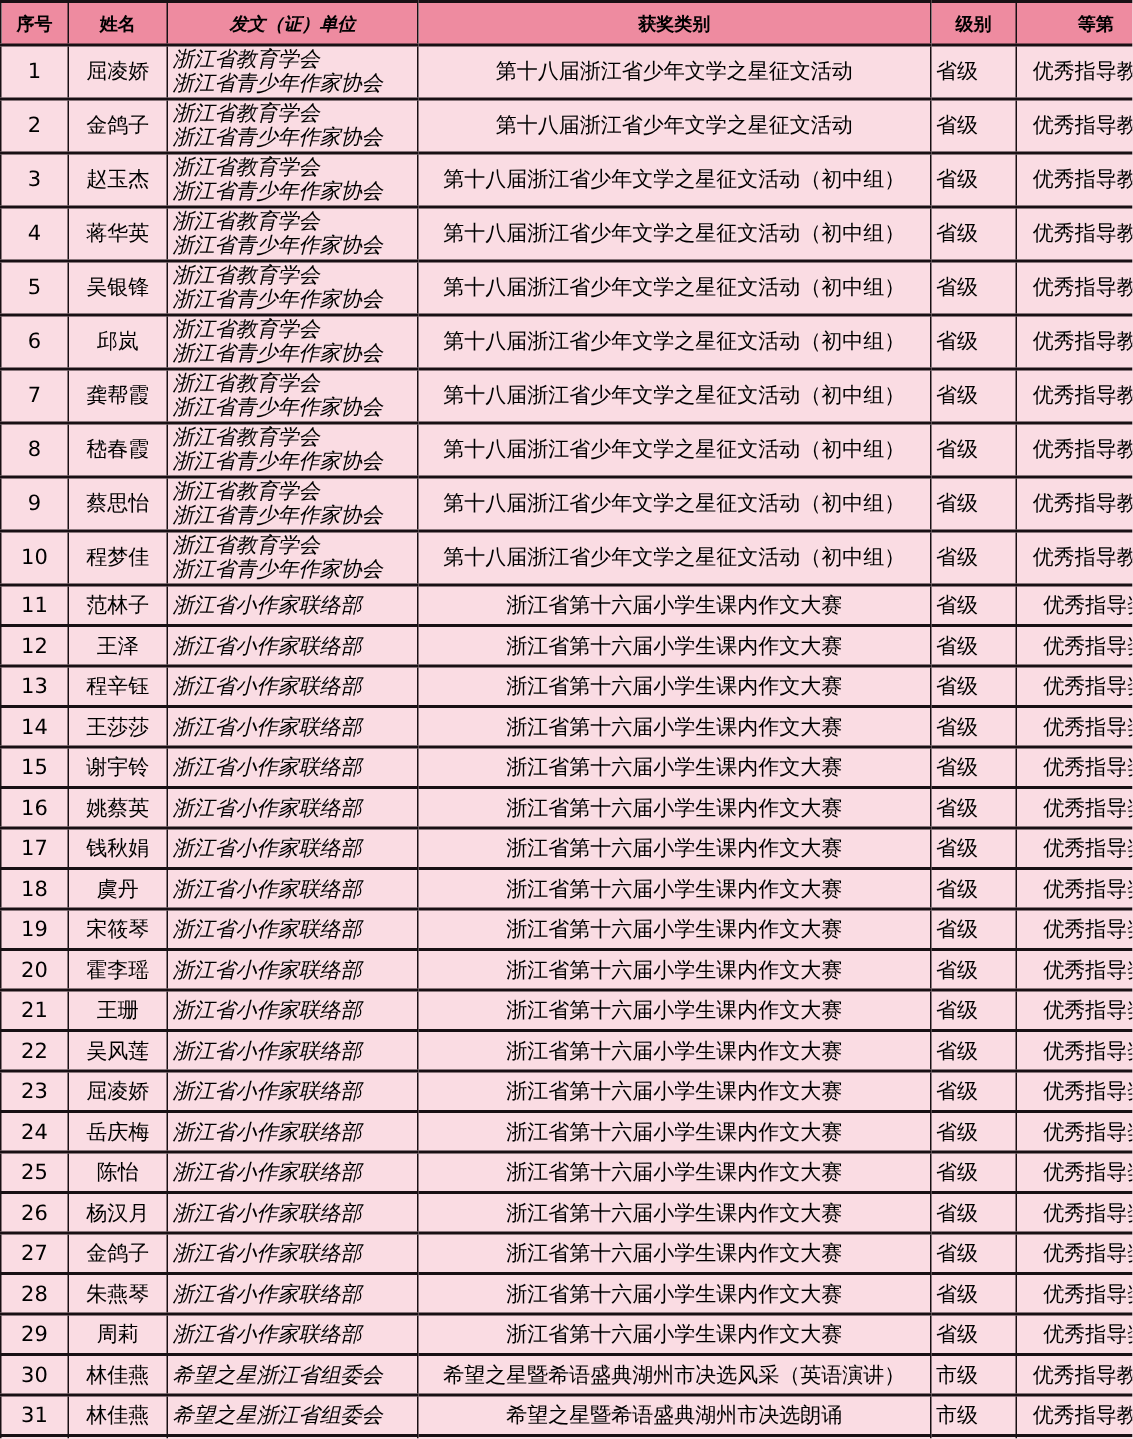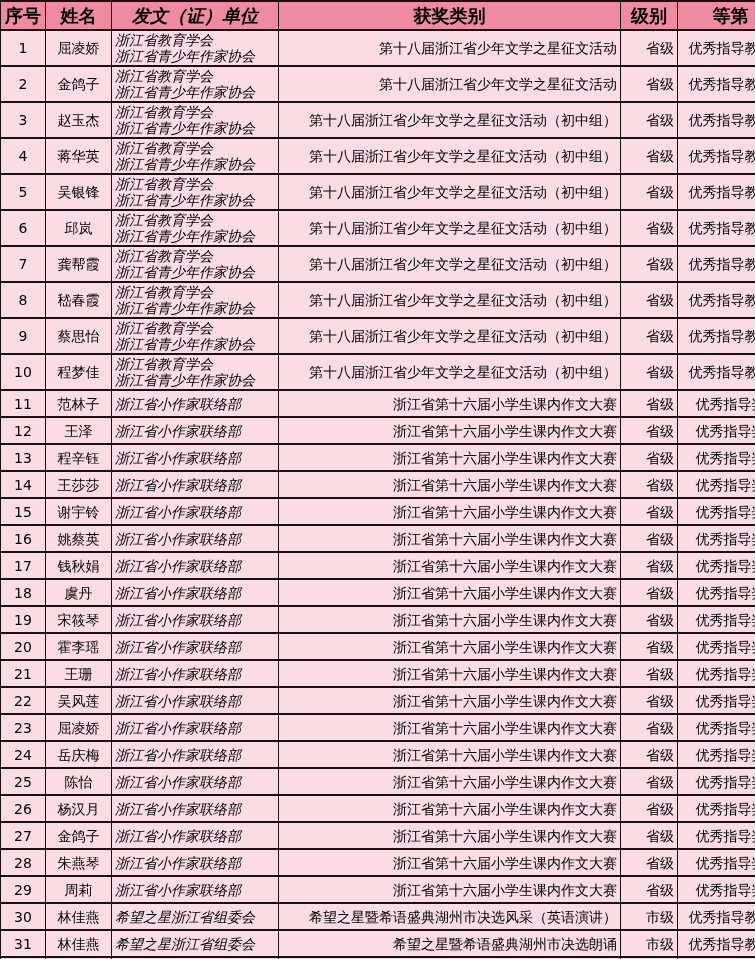--- a/index.html
+++ b/index.html
@@ -26,34 +26,34 @@
     border-bottom-width: 2px;
     padding: 1px 3px;
     font-size: 14px;
     line-height: 16px;
     overflow: hidden;
     white-space: nowrap;
   }
   table.awards th {
     background: #ee8ba0;
     font-weight: bold;
-    font-size: 18px;
+    font-size: 12px;
     height: 25px;
     text-align: center;
     border-top-width: 2px;
   }
   table.awards td {
     background: #fadce3;
     height: 23px;
   }
   .col-no       { width: 38px;  text-align: center; }
   .col-name     { width: 59px;  text-align: center; }
   .col-unit     { width: 160px; text-align: left; font-style: italic; }
-  .col-category { width: 335px; text-align: right; padding-left: 6px; }
-  .col-level    { width: 50px;  text-align: right; }
+  .col-category { width: 335px; text-align: center; padding-left: 6px; }
+  .col-level    { width: 50px;  text-align: left; }
   .col-grade    { width: 99px;  text-align: center; }
   td.col-unit div { line-height: 16px; }
 </style>
 </head>
 <body>
 
 <div class="page">
   <table class="awards">
     <thead>
       <tr>

